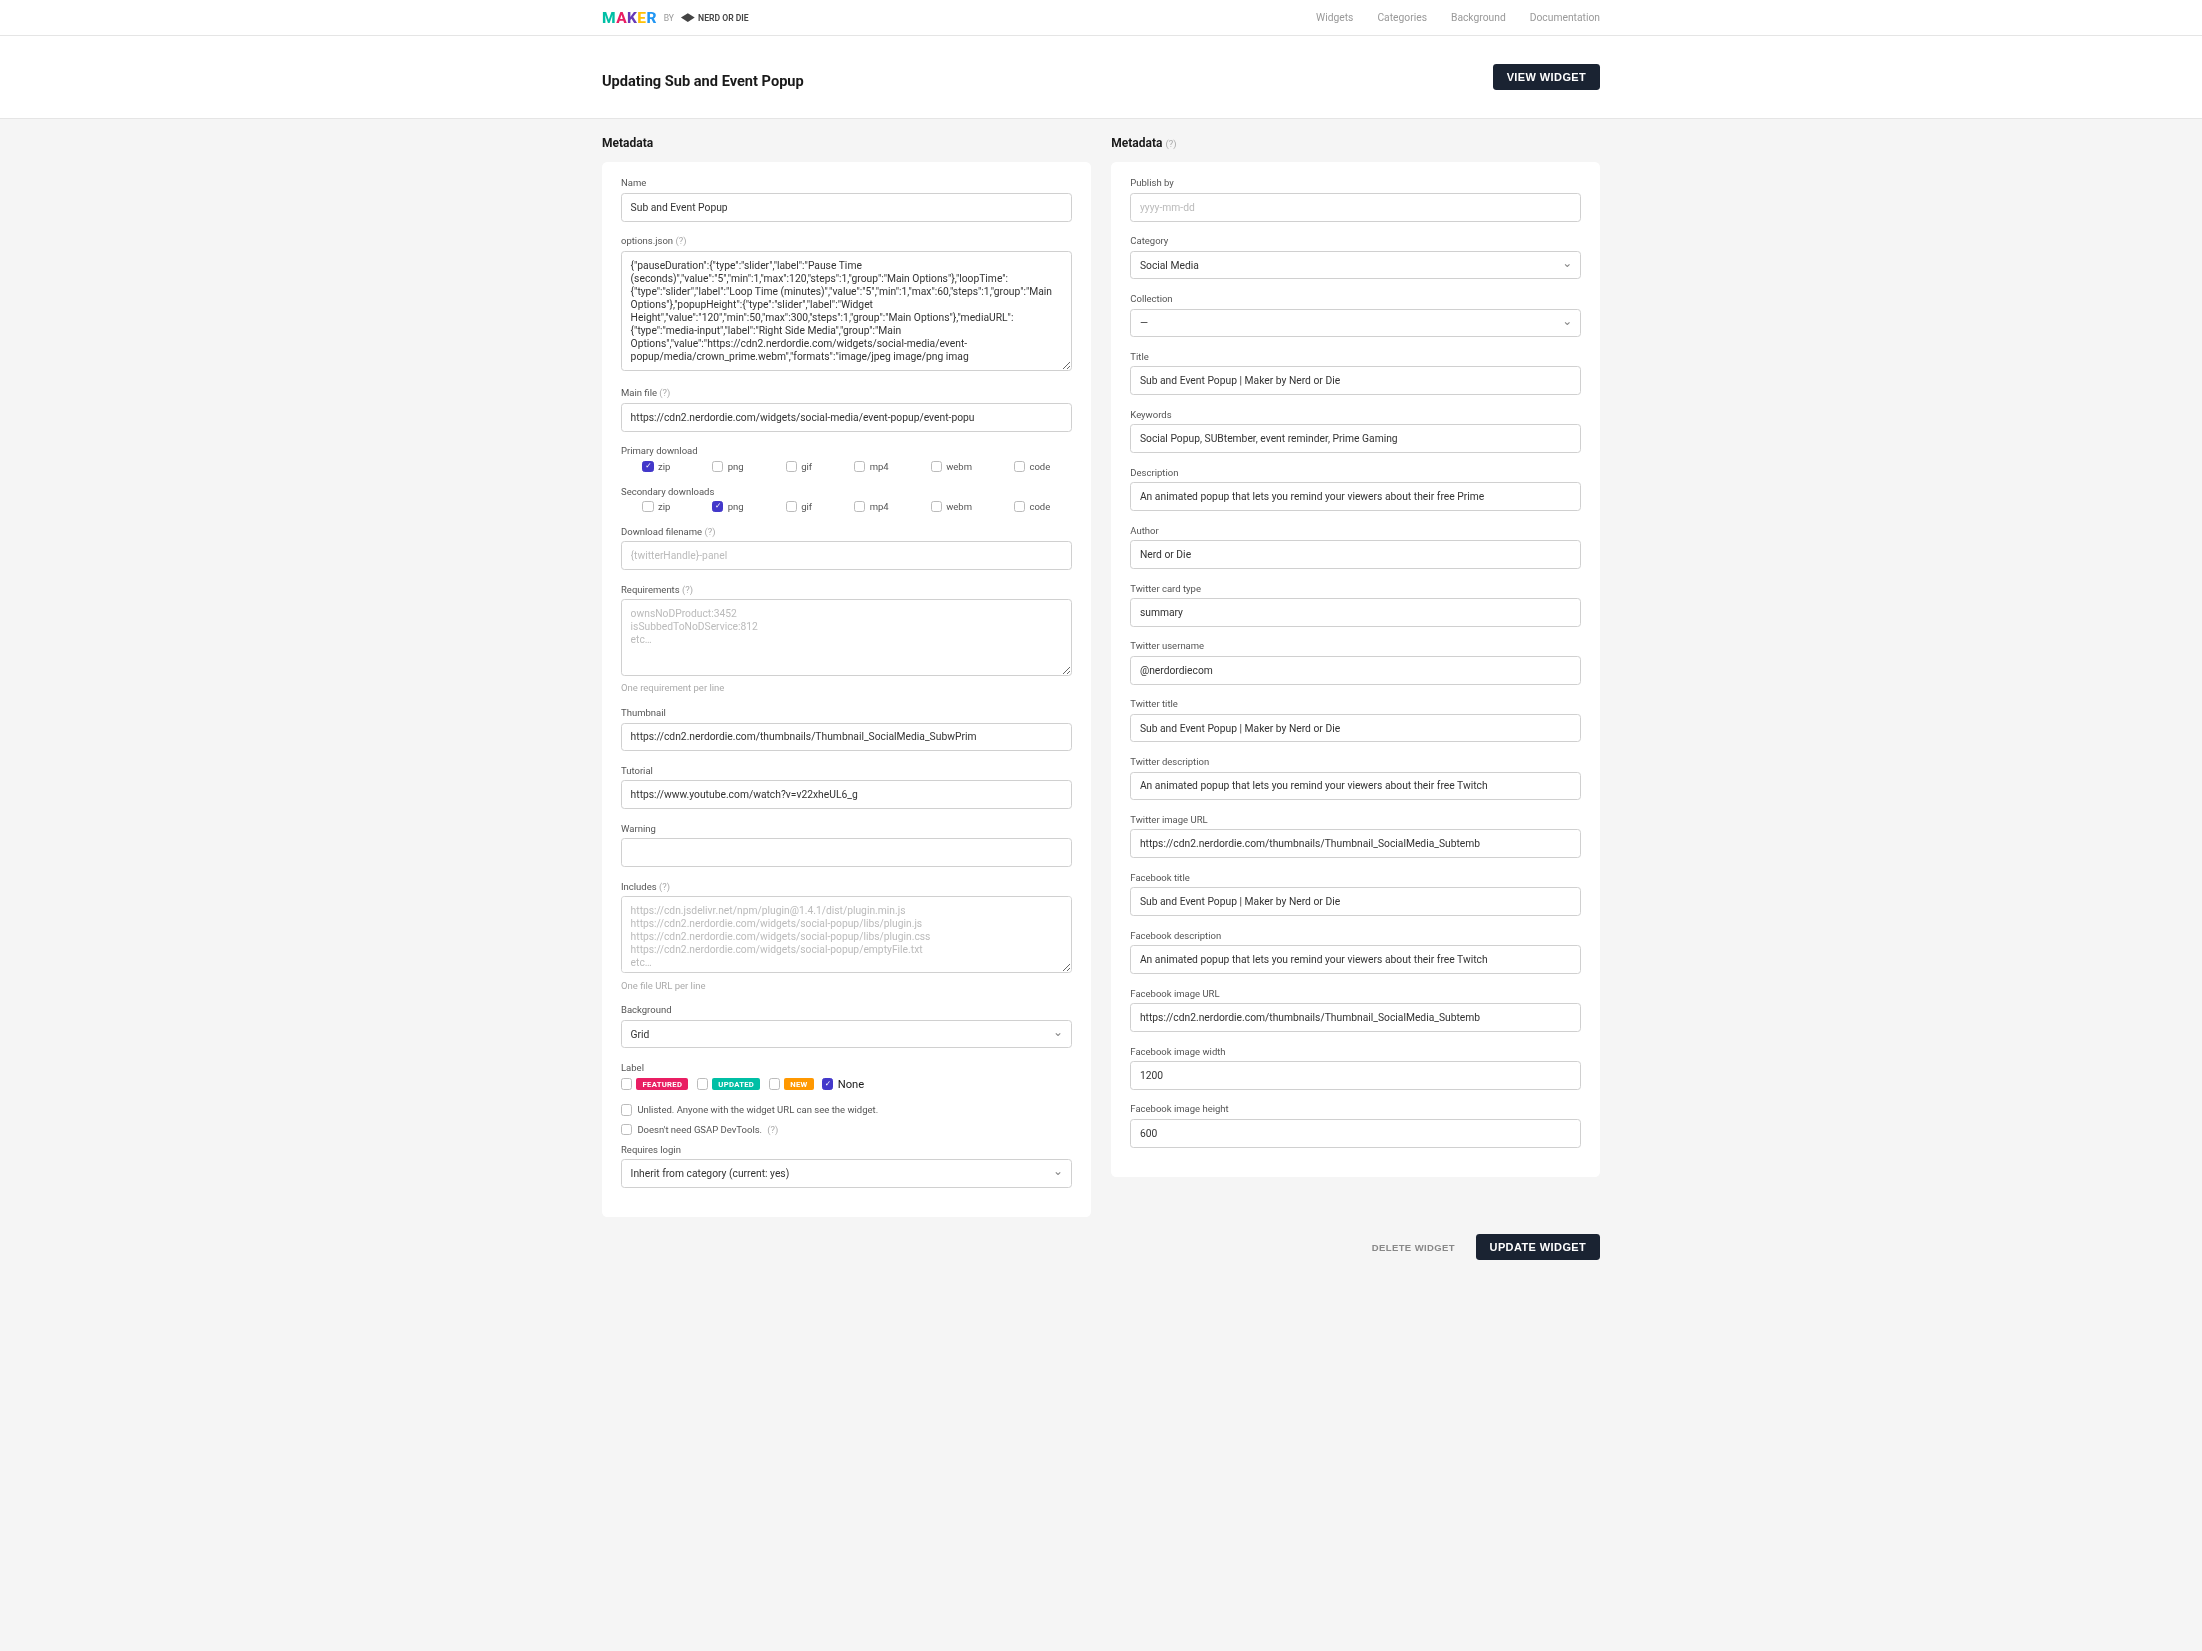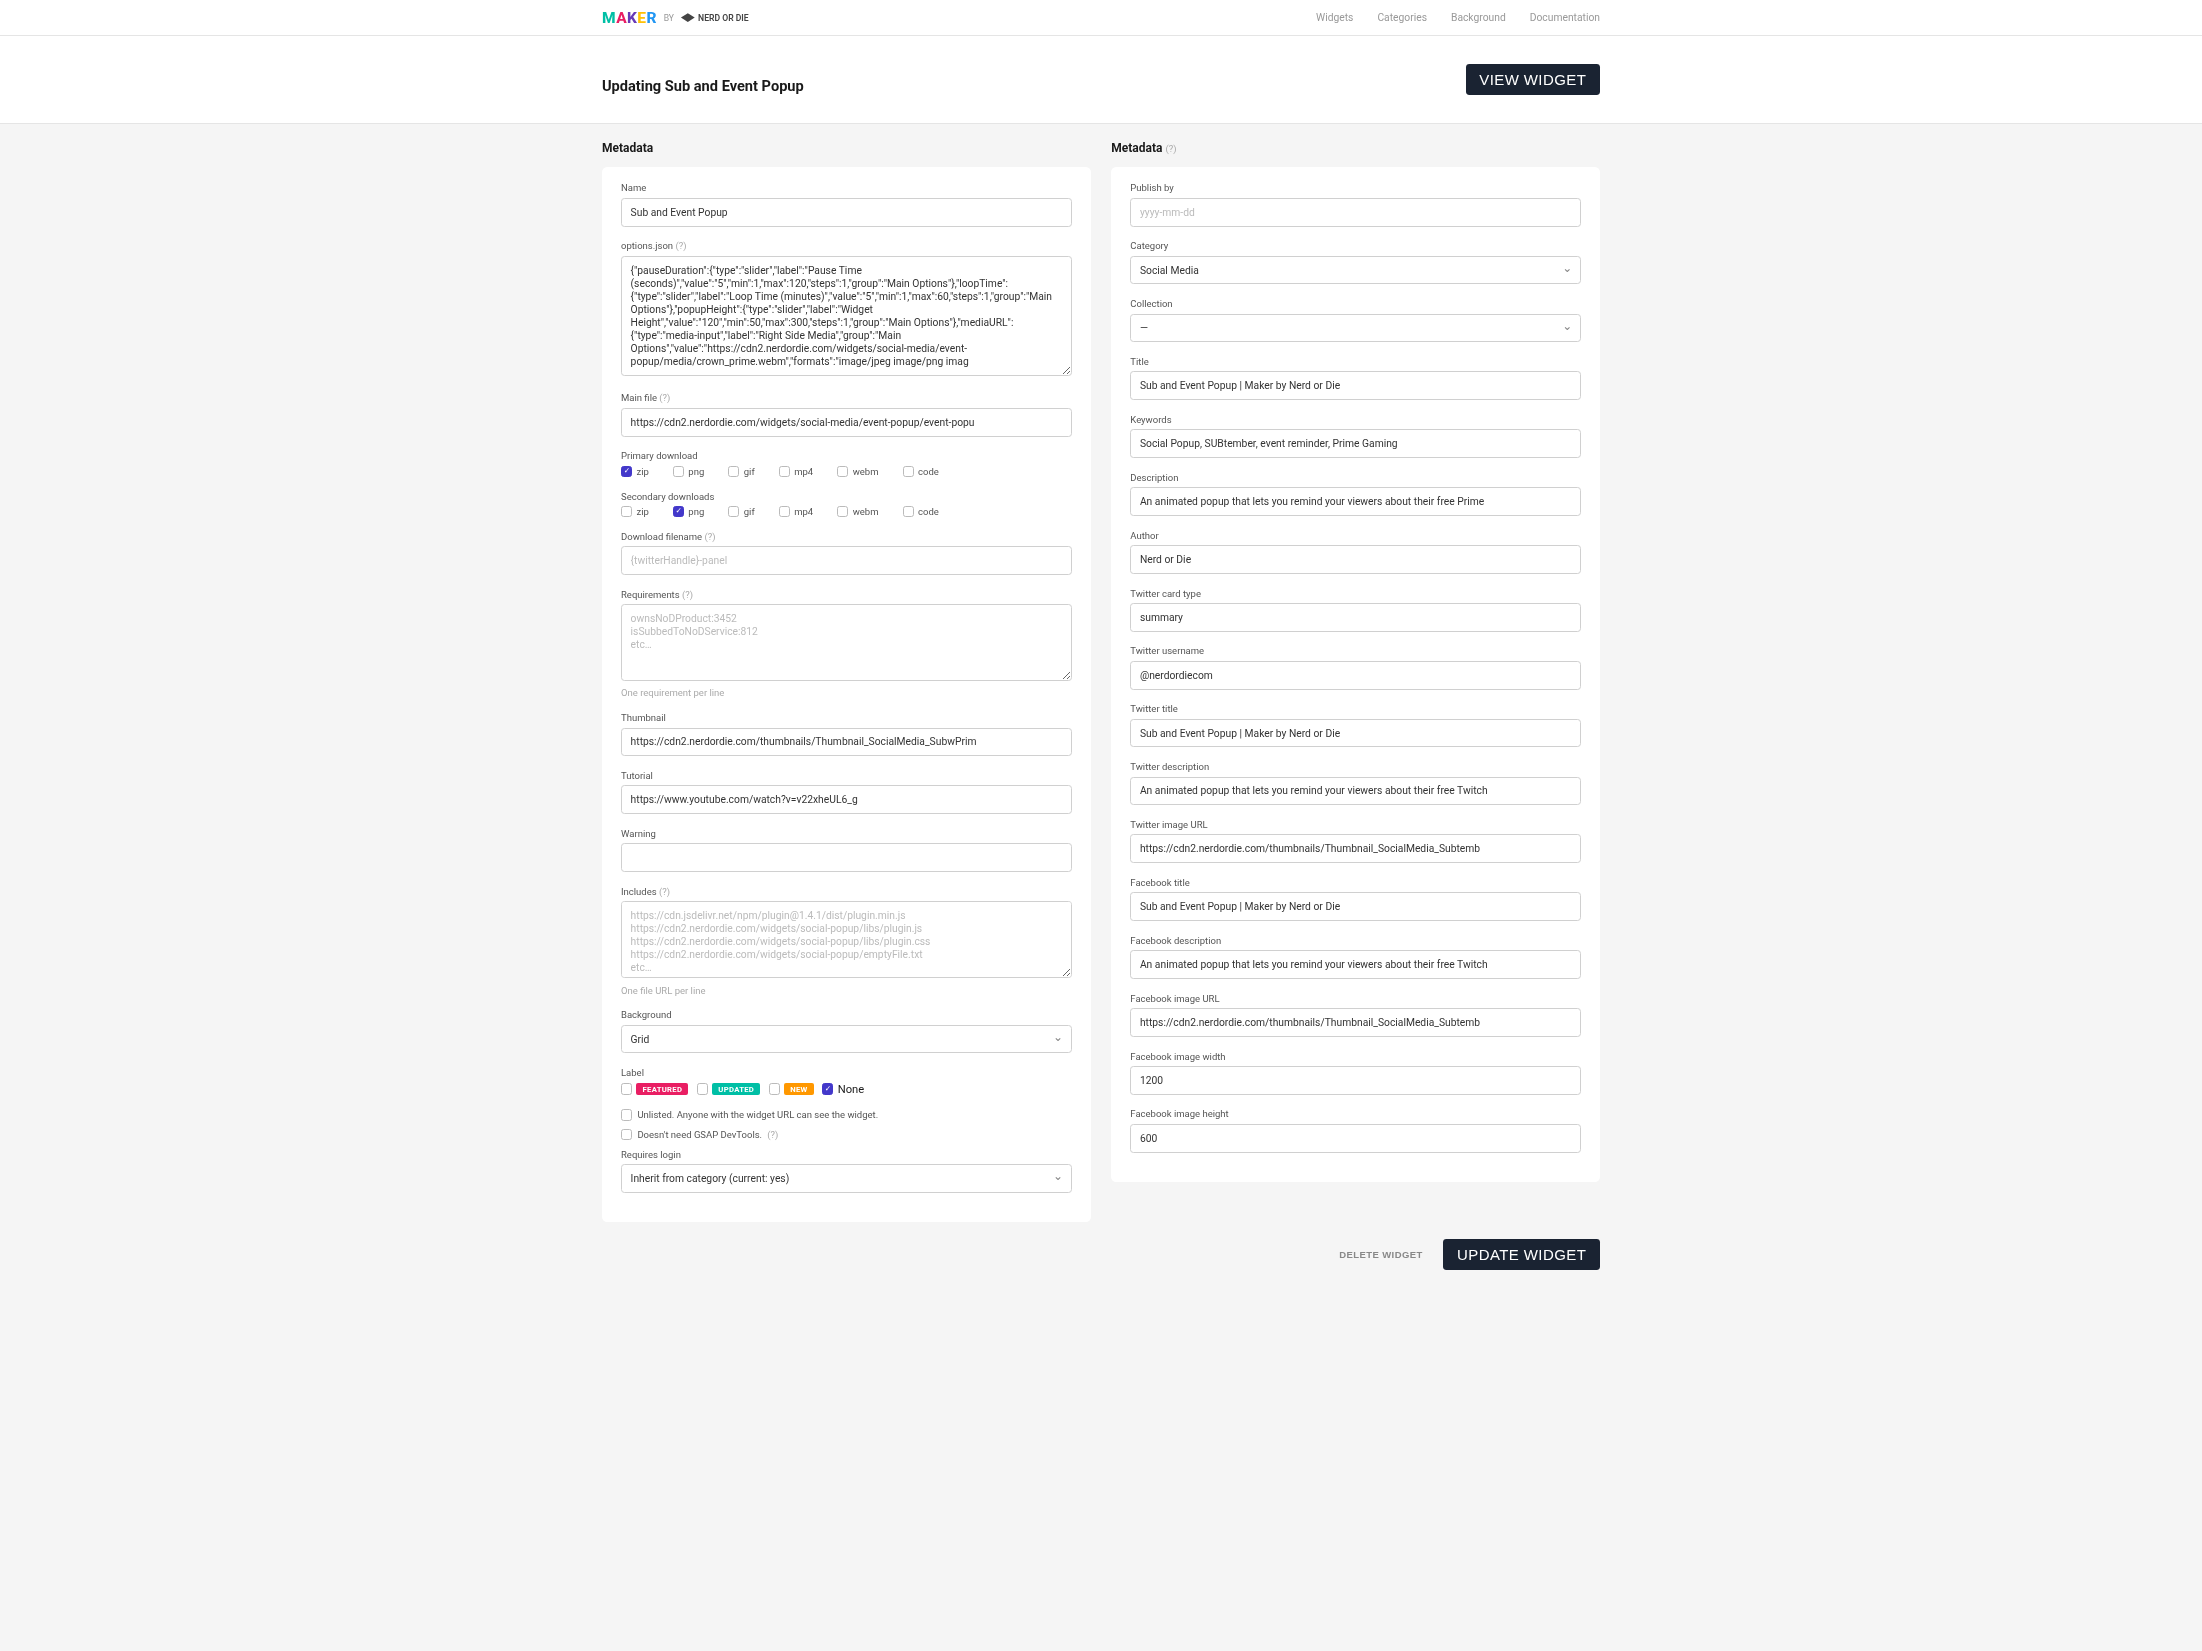--- a/index.html
+++ b/index.html
@@ -13,37 +13,37 @@
 .logo-maker .k { color: #673ab7; }
 .logo-maker .e { color: #ffc107; }
 .logo-maker .r { color: #2196f3; }
 .logo-by { color: #999; font-size: 8.6px; }
 .logo-nod { display: flex; align-items: center; gap: 3.4px; font-size: 8.6px; color: #444; font-weight: 600; }
 .navlinks { display: flex; gap: 24px; }
 .navlinks a { color: #999; text-decoration: none; font-size: 10.3px; }
 .subheader { background: #fff; border-bottom: 0.9px solid #e5e5e5; padding: 12px 0; }
 .subheader-inner { max-width: 1032px; margin: 16px auto; display: flex; align-items: flex-end; justify-content: space-between; padding: 0 17px; }
 .page-title { font-size: 14.6px; font-weight: 700; color: #1a1a1a; }
-.btn-dark { background: #1a2332; color: #fff; border: none; padding: 6.9px 13.8px; border-radius: 3.4px; font-size: 15px; font-weight: 400; letter-spacing: 0.4px; cursor: pointer; }
+.btn-dark { background: #1a2332; color: #fff; border: none; padding: 6.9px 13.8px; border-radius: 3.4px; font-size: 11px; font-weight: 700; letter-spacing: 0.4px; cursor: pointer; }
 .btn-text { background: none; border: none; color: #888; font-size: 9.5px; font-weight: 600; letter-spacing: 0.4px; cursor: pointer; padding: 6.9px 13.8px; }
 .container { max-width: 1032px; margin: 0 auto; padding: 17px; display: flex; gap: 20.6px; align-items: flex-start; }
 .col { flex: 1; }
 .section-title { font-size: 12px; font-weight: 700; margin-bottom: 12px; color: #1a1a1a; }
 .help { color: #aaa; font-weight: 400; font-size: 9.5px; }
 .card { background: #fff; border-radius: 5.2px; padding: 15.5px 19px; }
 .field { margin-bottom: 13.8px; }
 .field-label { font-size: 9.5px; color: #555; margin-bottom: 4.3px; display: block; }
 .input, .textarea, .select { width: 100%; border: 0.9px solid #d0d0d0; border-radius: 3.4px; padding: 6.9px 8.6px; font-size: 10.3px; font-family: inherit; color: #333; background: #fff; }
 .textarea { resize: vertical; min-height: 77px; }
 .textarea-tall { min-height: 120px; }
 .select-wrap { position: relative; }
 .select { appearance: none; padding-right: 24px; }
 .select-wrap::after { content: "⌄"; position: absolute; right: 8.6px; top: 5.2px; color: #888; pointer-events: none; font-size: 12px; }
 .hint { font-size: 9.5px; color: #aaa; margin-top: 3.4px; }
-.checkrow { display: flex; gap: 24px; flex-wrap: wrap; margin-top: 3px; }
+.checkrow { display: flex; gap: 42px; flex-wrap: wrap; margin-top: 3px; justify-content: center; }
 .check-item { display: flex; align-items: center; gap: 4.3px; font-size: 9.5px; color: #555; }
 .checkbox { width: 11.2px; height: 11.2px; border: 0.9px solid #bbb; border-radius: 2.6px; background: #fff; display: inline-block; position: relative; cursor: pointer; }
 .checkbox.checked { background: #4338ca; border-color: #4338ca; }
 .checkbox.checked::after { content: "✓"; color: #fff; font-size: 7.7px; position: absolute; top: -0.9px; left: 1.7px; }
 .labelrow { display: flex; gap: 8.6px; align-items: center; flex-wrap: wrap; margin-top: 3.4px; }
 .badge { font-size: 7.7px; font-weight: 700; padding: 1.7px 6px; border-radius: 2px; color: #fff; letter-spacing: 0.3px; }
 .badge-featured { background: #e91e63; }
 .badge-updated { background: #00bfa5; }
 .badge-new { background: #ff9800; }
 .label-opt { display: flex; align-items: center; gap: 4.3px; }

